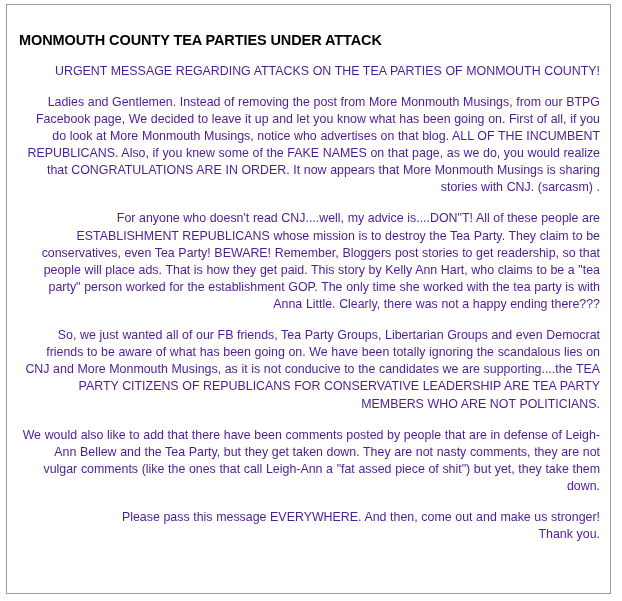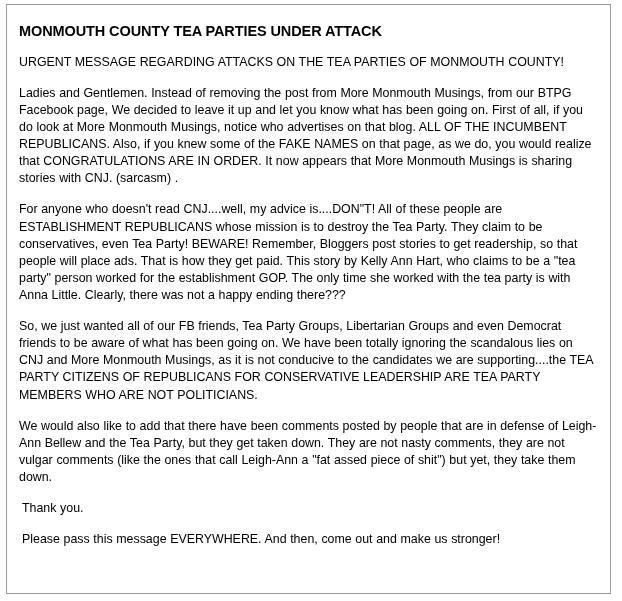--- a/index.html
+++ b/index.html
@@ -27,29 +27,29 @@
     box-sizing: border-box;
     border: 1px solid #9a9a9a;
     background: #ffffff;
     padding: 8px 10px 0 10px;
   }
   .doc-title {
     font-size: 14.5px;
     font-weight: bold;
     color: #000000;
     letter-spacing: -0.1px;
-    margin: 10px 0 14px 2px;
+    margin: 19px 0 14px 2px;
     line-height: 1.15;
   }
   .para {
     font-size: 12.4px;
-    color: #000000;
+    color: #4c1d95;
     line-height: 1.38;
     margin: 0 0 14px 2px;
-    text-align: left;
+    text-align: right;
     word-spacing: 0.2px;
   }
   .para:last-child {
     margin-bottom: 0;
   }
   .para.tight {
     margin-bottom: 0px;
   }
   .para.indent {
     margin-left: 5px;
@@ -74,19 +74,19 @@
 
     <p class="para">Ladies and Gentlemen.  Instead of removing the post from More Monmouth Musings, from our BTPG Facebook page, We decided to leave it up and let you know what has been going on. First of all, if you do look at More Monmouth Musings, notice who advertises on that blog.  ALL OF THE INCUMBENT REPUBLICANS. Also, if you knew some of the FAKE NAMES on that page, as we do, you would realize that CONGRATULATIONS ARE IN ORDER. It now appears that More Monmouth Musings is sharing stories with CNJ. (sarcasm) .</p>
 
     <p class="para">For anyone who doesn't read CNJ....well, my advice is....DON"T!  All of these people are ESTABLISHMENT REPUBLICANS whose mission is to destroy the Tea Party. They claim to be conservatives, even Tea Party! BEWARE!  Remember, Bloggers post stories to get readership, so that people will place ads. That is how they get paid. This story by Kelly Ann Hart, who claims to be a "tea party" person worked for the establishment GOP.  The only time she worked with the tea party is with Anna Little. Clearly, there was not a happy ending there???</p>
 
     <p class="para">So, we just wanted all of our FB friends, Tea Party Groups, Libertarian Groups and even Democrat friends to be aware of what has been going on.  We have been totally ignoring the scandalous lies on CNJ and More Monmouth Musings, as it is not conducive to the candidates we are supporting....the TEA PARTY CITIZENS OF REPUBLICANS FOR CONSERVATIVE LEADERSHIP ARE TEA PARTY MEMBERS WHO ARE NOT POLITICIANS.</p>
 
     <p class="para">We would also like to add that there have been comments posted by people that are in defense of Leigh-Ann Bellew and the Tea Party, but they get taken down. They are not nasty comments, they are not vulgar comments (like the ones that call Leigh-Ann a "fat assed piece of shit") but yet, they take them down.</p>
 
 
+    <p class="para tight indent">Please pass this message EVERYWHERE. And then, come out and make us stronger!</p>
+
     <p class="para indent">Thank you.</p>
-
-    <p class="para tight indent">Please pass this message EVERYWHERE. And then, come out and make us stronger!</p>
 
   </div>
   <div class="scrollbar-gap"></div>
 </div>
 
 </body></html>

